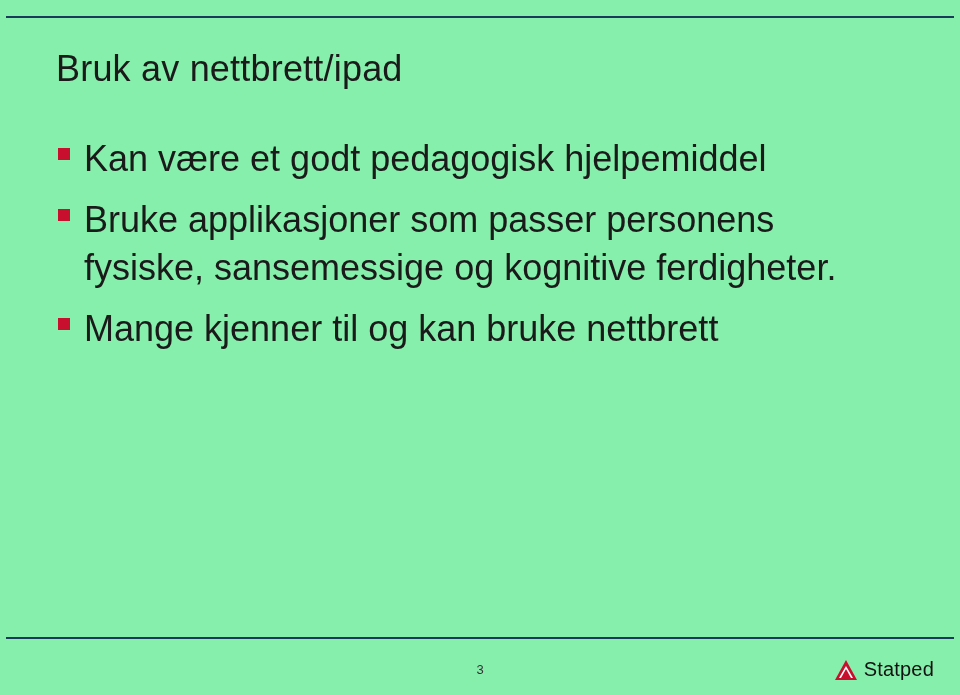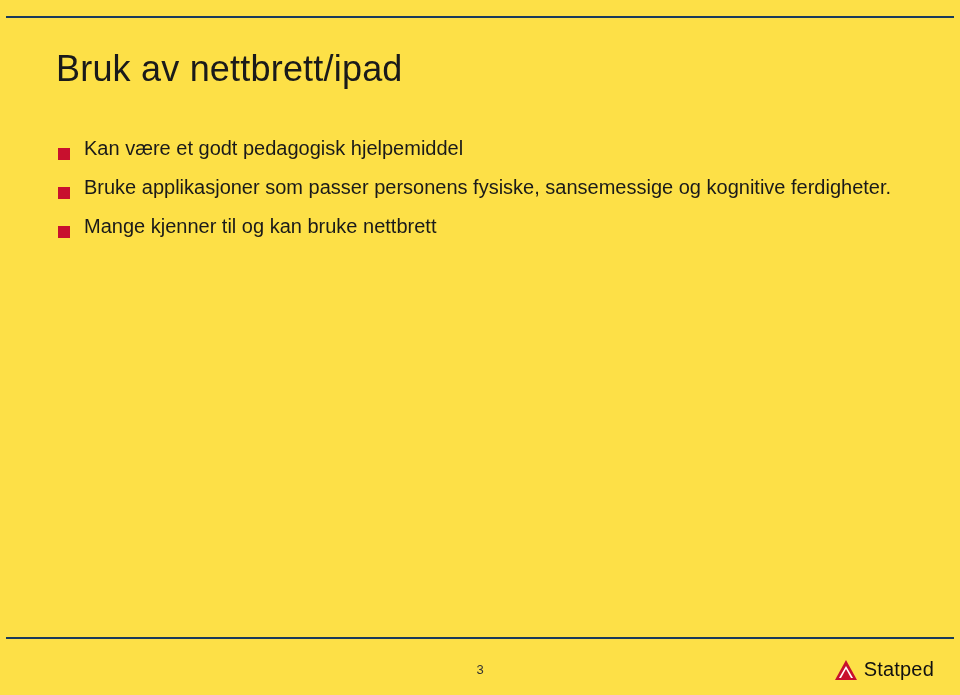--- a/index.html
+++ b/index.html
@@ -11,21 +11,21 @@
   }
   html, body {
     margin: 0;
     padding: 0;
     background: #fff;
   }
   .slide {
     position: relative;
     width: var(--slide-w);
     height: var(--slide-h);
-    background: #fde047;
+    background: #86efac;
     font-family: Arial, Helvetica, sans-serif;
     color: var(--text-black);
     overflow: hidden;
     box-sizing: border-box;
   }
   .top-rule {
     position: absolute;
     top: 16px;
     left: 6px;
     right: 6px;
@@ -47,21 +47,21 @@
     right: 56px;
   }
   ul.bullets {
     list-style: none;
     margin: 0;
     padding: 0;
   }
   ul.bullets > li {
     position: relative;
     padding-left: 28px;
-    font-size: 20px;
+    font-size: 36px;
     line-height: 1.35;
     margin-bottom: 12px;
   }
   ul.bullets > li::before {
     content: "";
     position: absolute;
     left: 2px;
     top: 13px;
     width: 12px;
     height: 12px;

